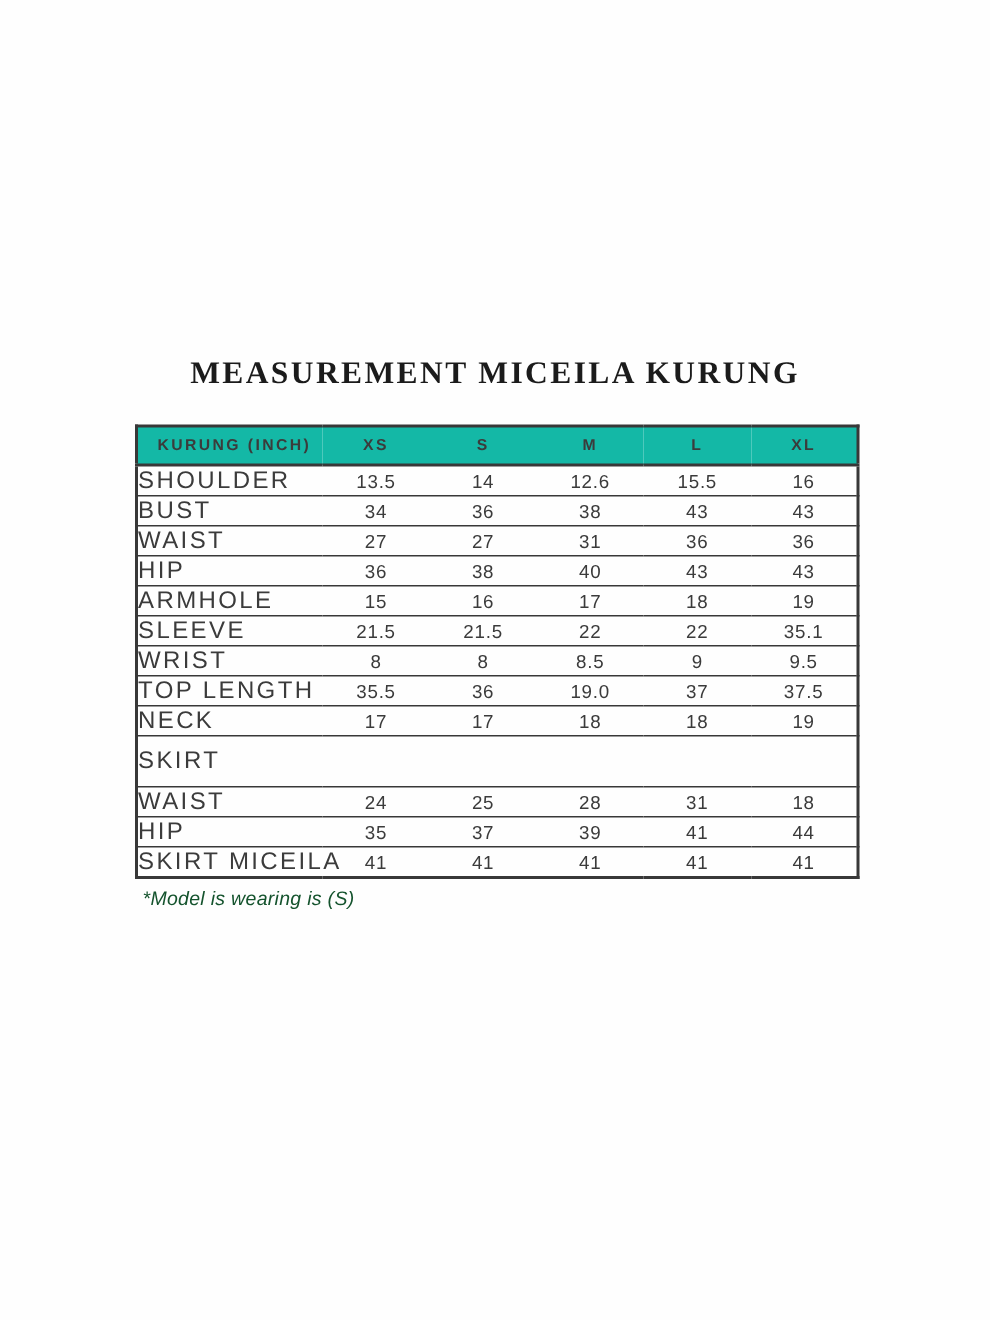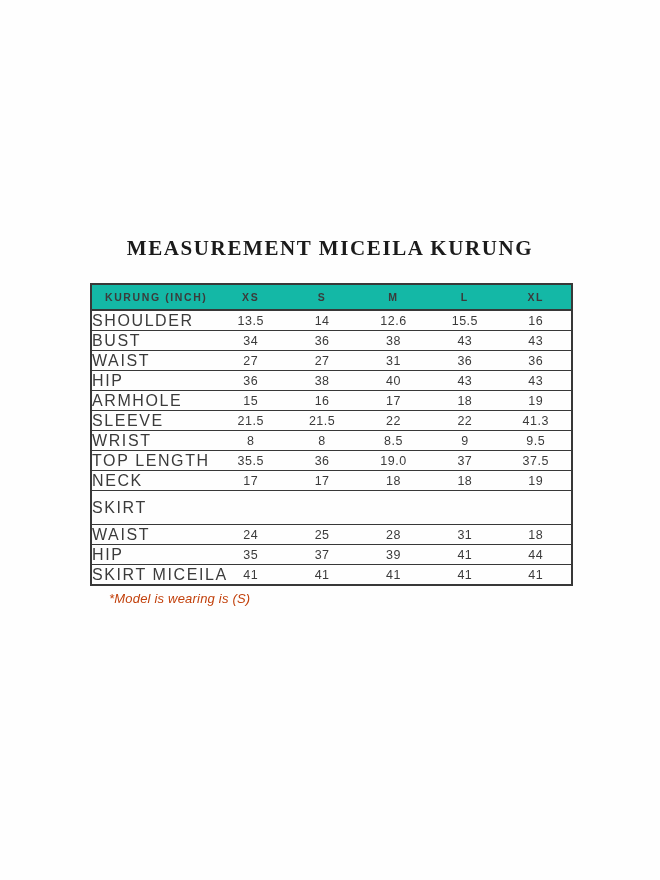--- a/index.html
+++ b/index.html
@@ -71,25 +71,25 @@
   }
   td.value-cell {
     text-align: center;
     font-size: 12.5px;
     letter-spacing: 0.5px;
   }
   tr.section-row td.label-cell { height: 33px; }
   .footnote {
     position: absolute;
     top: 591px;
-    left: 109px;
+    left: 95px;
     font-style: italic;
     font-size: 13px;
     letter-spacing: 0.2px;
-    color: #c2410c;
+    color: #14532d;
   }
 </style>
 </head>
 <body>
 
 <div class="page">
 
   <h1 class="title">MEASUREMENT MICEILA KURUNG</h1>
 
   <table class="size-table">
@@ -151,21 +151,21 @@
           <td class="value-cell">17</td>
           <td class="value-cell">18</td>
           <td class="value-cell">19</td>
         </tr>
         <tr class="data-row">
           <td class="label-cell">SLEEVE</td>
           <td class="value-cell">21.5</td>
           <td class="value-cell">21.5</td>
           <td class="value-cell">22</td>
           <td class="value-cell">22</td>
-          <td class="value-cell">41.3</td>
+          <td class="value-cell">35.1</td>
         </tr>
         <tr class="data-row">
           <td class="label-cell">WRIST</td>
           <td class="value-cell">8</td>
           <td class="value-cell">8</td>
           <td class="value-cell">8.5</td>
           <td class="value-cell">9</td>
           <td class="value-cell">9.5</td>
         </tr>
         <tr class="data-row">

